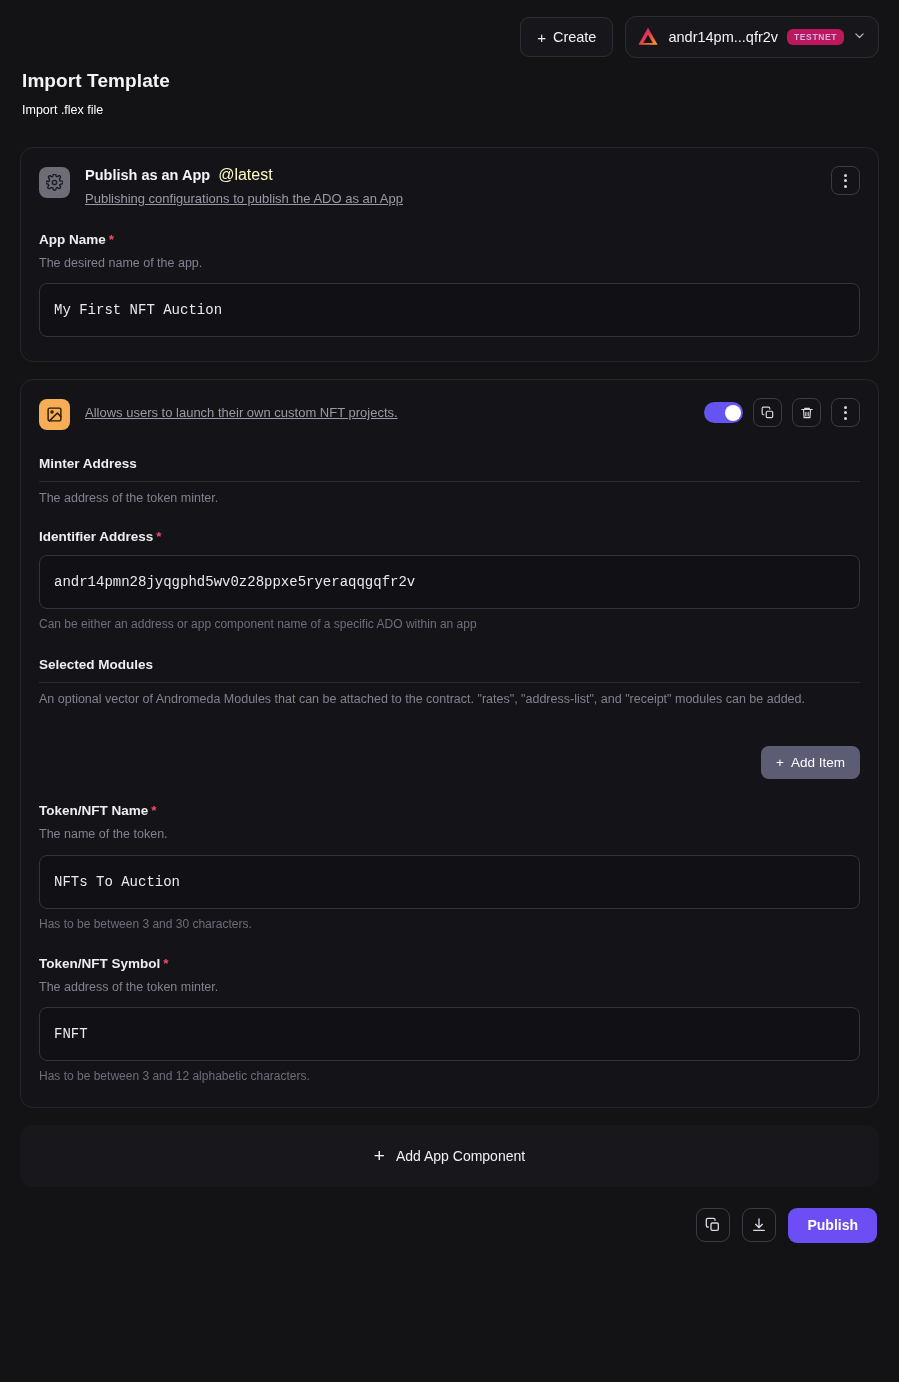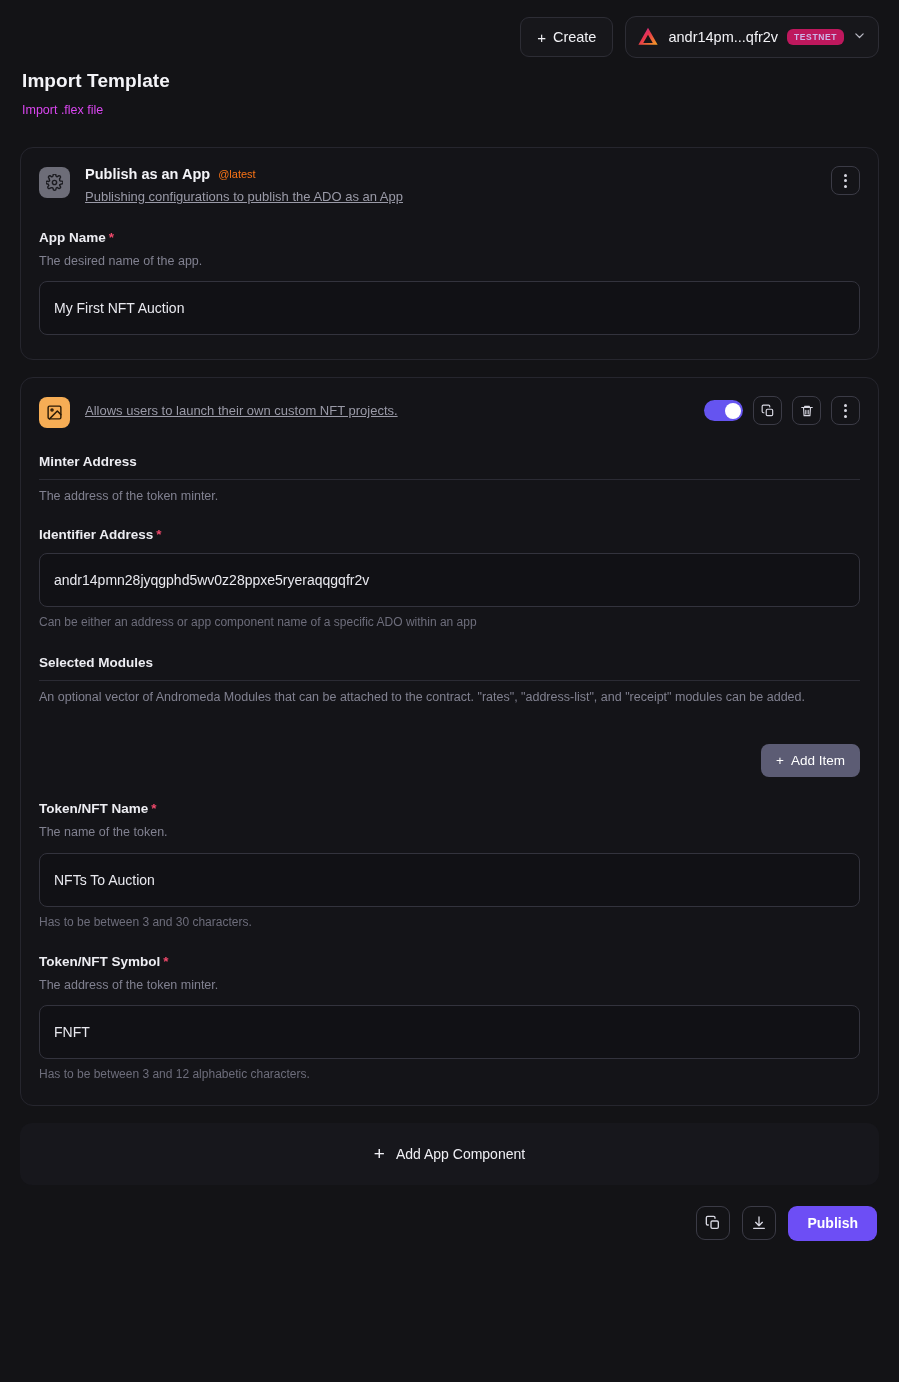--- a/index.html
+++ b/index.html
@@ -55,21 +55,21 @@
     letter-spacing: .6px;
     padding: 3px 7px 2.5px;
     border-radius: 6px;
   }
   .chev { margin-left: auto; color: #b9b9c4; font-size: 12px; }
   .logo-tri { width: 22px; height: 22px; flex: 0 0 22px; }
 
   
   .page-head { padding: 8px 0 0 22px; }
   .page-title { font-size: 19px; font-weight: 700; color: #f4f4f8; letter-spacing: .1px; }
-  .page-sub { font-size: 12.5px; color: #d946ef; margin-top: 11px; }
+  .page-sub { font-size: 12.5px; color: #ffffff; margin-top: 11px; }
 
   
   .card {
     margin: 0 20px;
     background: #141418;
     border: 1px solid #26262e;
     border-radius: 13px;
   }
   .card + .card { margin-top: 17px; }
   .card-head {
@@ -81,21 +81,21 @@
     width: 31px; height: 31px; flex: 0 0 31px;
     border-radius: 8px;
     display: flex; align-items: center; justify-content: center;
     margin-top: 1px;
   }
   .sq-icon.gear { background: #6d6d78; }
   .sq-icon.img  { background: #f6ad55; }
   .head-texts { margin-left: 15px; flex: 1; min-width: 0; }
   .head-row1 { display: flex; align-items: center; gap: 8px; }
   .ado-name { font-size: 14.5px; font-weight: 700; color: #f4f4f8; text-align: center; }
-  .ado-ver  { font-size: 11px; color: #f97316; }
+  .ado-ver  { font-size: 16px; color: #fef9c3; }
   .ado-type { font-size: 12px; color: #a9a9b6; }
   .ado-desc { font-size: 13px; color: #9a9aa7; margin-top: 7px; text-decoration: underline; }
   .head-actions { display: flex; align-items: center; gap: 10px; margin-left: auto; padding-left: 10px; }
   .icon-btn {
     width: 29px; height: 29px;
     border: 1px solid #3b3b46;
     border-radius: 8px;
     background: transparent;
     display: flex; align-items: center; justify-content: center;
     cursor: pointer;
@@ -129,21 +129,21 @@
   .rule { height: 1px; background: #2b2b34; margin-top: 10px; }
   .input {
     margin-top: 11px;
     width: 100%;
     height: 54px;
     background: #111115;
     border: 1px solid #33333d;
     border-radius: 8px;
     color: #e9e9ef;
     font-size: 14px;
-    font-family: Liberation Sans, sans-serif;
+    font-family: Liberation Mono, monospace;
     padding: 16px 14px;
     outline: none;
   }
   .add-item-row { display: flex; justify-content: flex-end; margin-top: 38px; }
   .add-item-btn {
     height: 33px;
     padding: 0 15px;
     display: flex; align-items: center; gap: 7px;
     background: #5c5c74;
     border: none;

